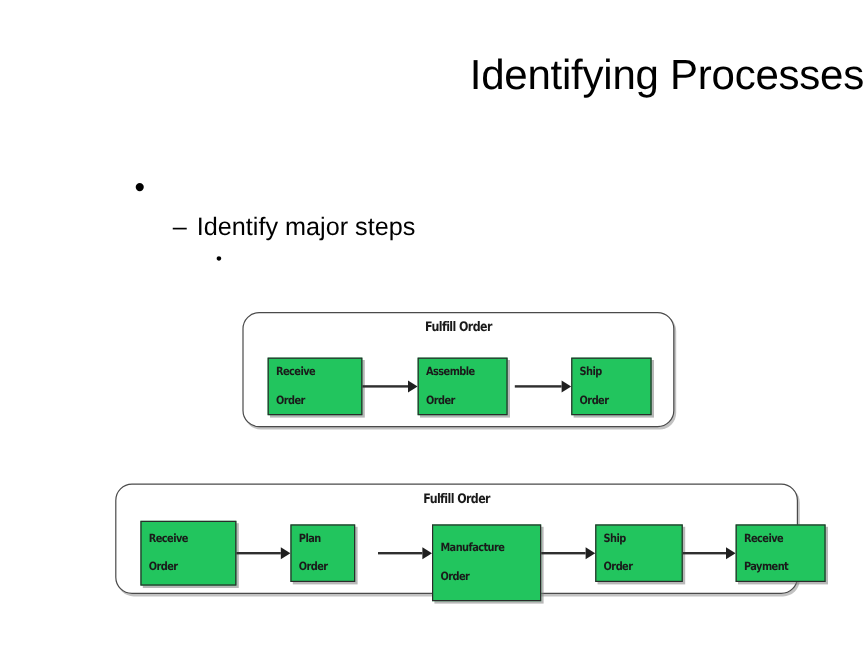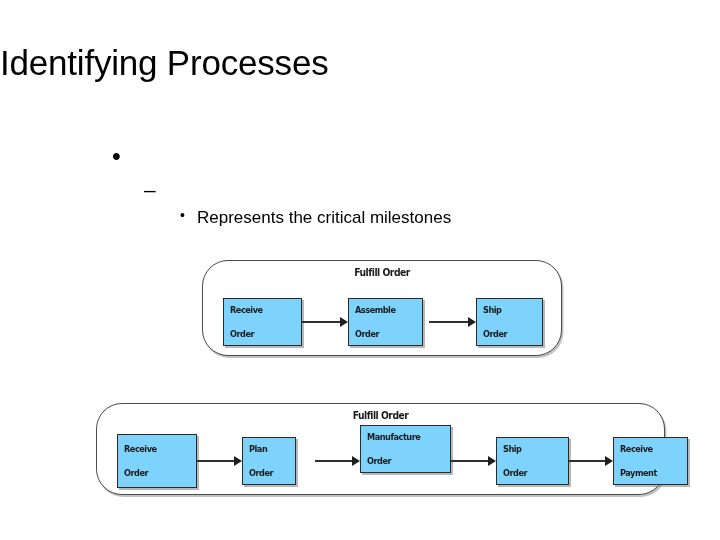--- a/index.html
+++ b/index.html
@@ -16,21 +16,21 @@
     color: #000000;
     -webkit-font-smoothing: antialiased;
   }
 
   
   .slide-title {
     position: absolute;
     top: 44px;
     left: 0;
     width: 720px;
-    text-align: left;
+    text-align: right;
     font-size: 35px;
     font-weight: 400;
     letter-spacing: -0.2px;
     line-height: 1.1;
     color: #000;
   }
 
   
   .bullets {
     position: absolute;
@@ -67,21 +67,21 @@
   .bullet-l1 .marker { width: 22px; }
   .bullet-l2 .marker { width: 20px; }
   .bullet-l3 .marker { width: 17px; font-size: 14px; }
   .btext { flex: 1 1 auto; }
 
   
   .diagram {
     position: absolute;
     box-sizing: border-box;
     border: 1.4px solid #4a4a4a;
-    border-radius: 26px;
+    border-radius: 14px;
     background: #ffffff;
     box-shadow: 1.5px 2px 0 rgba(120,120,120,0.45);
     padding-left: 43px;
   }
   .diagram-title {
     position: absolute;
     top: 5px;
     left: 0;
     width: 100%;
     text-align: center;
@@ -96,21 +96,21 @@
     position: absolute;
     left: 0;
     top: 0;
     width: 100%;
     height: 100%;
   }
   .node {
     position: absolute;
     box-sizing: border-box;
     border: 1.3px solid #2b2b2b;
-    background: #7dd3fc;
+    background: #22c55e;
     box-shadow: 2px 2px 0 rgba(125,125,125,0.55);
   }
   .node-label {
     position: absolute;
     left: 6px;
     top: 50%;
     transform: translateY(-50%);
     font-family: "DejaVu Sans", sans-serif;
     font-weight: 700;
     font-size: 9.5px;
@@ -151,25 +151,25 @@
 <div class="slide-title">Identifying Processes</div>
 
 <div class="bullets">
 
   <div class="bullet-row bullet-l1">
     <span class="marker">•</span>
   </div>
 
   <div class="bullet-row bullet-l2">
     <span class="marker">–</span>
+    <span class="btext">Identify major steps</span>
   </div>
 
   <div class="bullet-row bullet-l3">
     <span class="marker">•</span>
-    <span class="btext">Represents the critical milestones</span>
   </div>
 
 </div>
 
 <div class="diagram" id="diagram-1" style="left:202px; top:260px; width:360px; height:96px;">
 
   <div class="diagram-title">Fulfill Order</div>
 
   <div class="flow">
 
@@ -230,21 +230,21 @@
         <span>Plan</span>
         <span>Order</span>
       </div>
     </div>
 
     <div class="connector" style="left:218px; top:52px; width:45px;">
       <div class="line"></div>
       <div class="head"></div>
     </div>
 
-    <div class="node" style="left:263px; top:21px; width:91px; height:48px;">
+    <div class="node" style="left:263px; top:33px; width:91px; height:64px;">
       <div class="node-label">
         <span>Manufacture</span>
         <span>Order</span>
       </div>
     </div>
 
     <div class="connector" style="left:354px; top:52px; width:45px;">
       <div class="line"></div>
       <div class="head"></div>
     </div>

